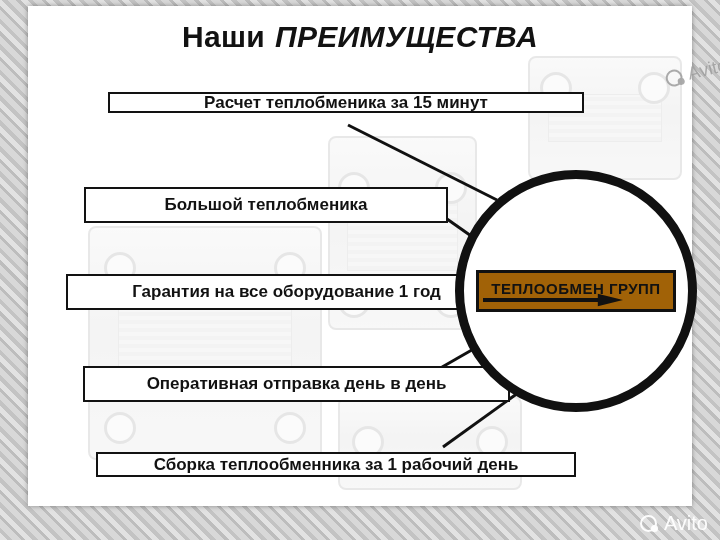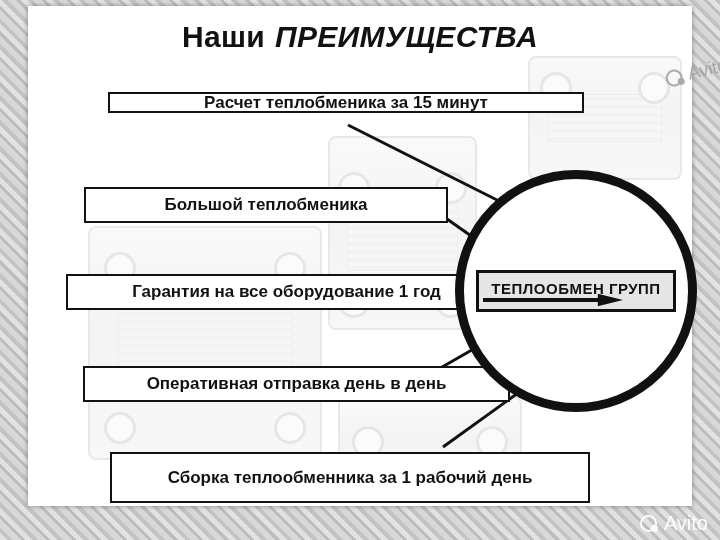--- a/index.html
+++ b/index.html
@@ -48,31 +48,31 @@
   .title .t-bold{font-weight:700;font-style:italic;}
   .adv-box{
     position:absolute;z-index:3;background:#ffffff;border:2px solid #121212;
     display:flex;align-items:center;justify-content:center;
     font-size:17px;font-weight:600;text-align:center;padding:0 6px;box-sizing:border-box;
   }
   #adv1{left:80px;top:86px;width:476px;height:21px;}
   #adv2{left:56px;top:181px;width:364px;height:36px;}
   #adv3{left:38px;top:268px;width:441px;height:36px;}
   #adv4{left:55px;top:360px;width:427px;height:36px;}
-  #adv5{left:82px;top:446px;width:480px;height:51px;}
+  #adv5{left:68px;top:446px;width:480px;height:25px;}
   .connectors{position:absolute;inset:0;z-index:2;}
   .logo-circle{
     position:absolute;left:455px;top:170px;width:224px;height:224px;
     border:9px solid #111;border-radius:50%;background:#fff;z-index:3;
     display:flex;align-items:center;justify-content:center;
   }
   .logo-box{
     position:relative;border:3px solid #111;padding:7px 12px 12px 12px;
     font-weight:700;font-size:15px;letter-spacing:.5px;white-space:nowrap;
-    background:#e5e5e5;
+    background:#a16207;
   }
   .logo-arrow{position:absolute;left:4px;right:-8px;bottom:2px;height:14px;}
   .wm-corner{
     position:absolute;right:12px;bottom:5px;z-index:5;color:#ffffff;
     font-size:20px;display:flex;align-items:center;gap:7px;opacity:.95;
   }
   .wm-side{
     position:absolute;right:-8px;top:62px;z-index:5;color:#9d9d9d;
     font-size:18px;display:flex;align-items:center;gap:6px;
     transform:rotate(-14deg);opacity:.85;

